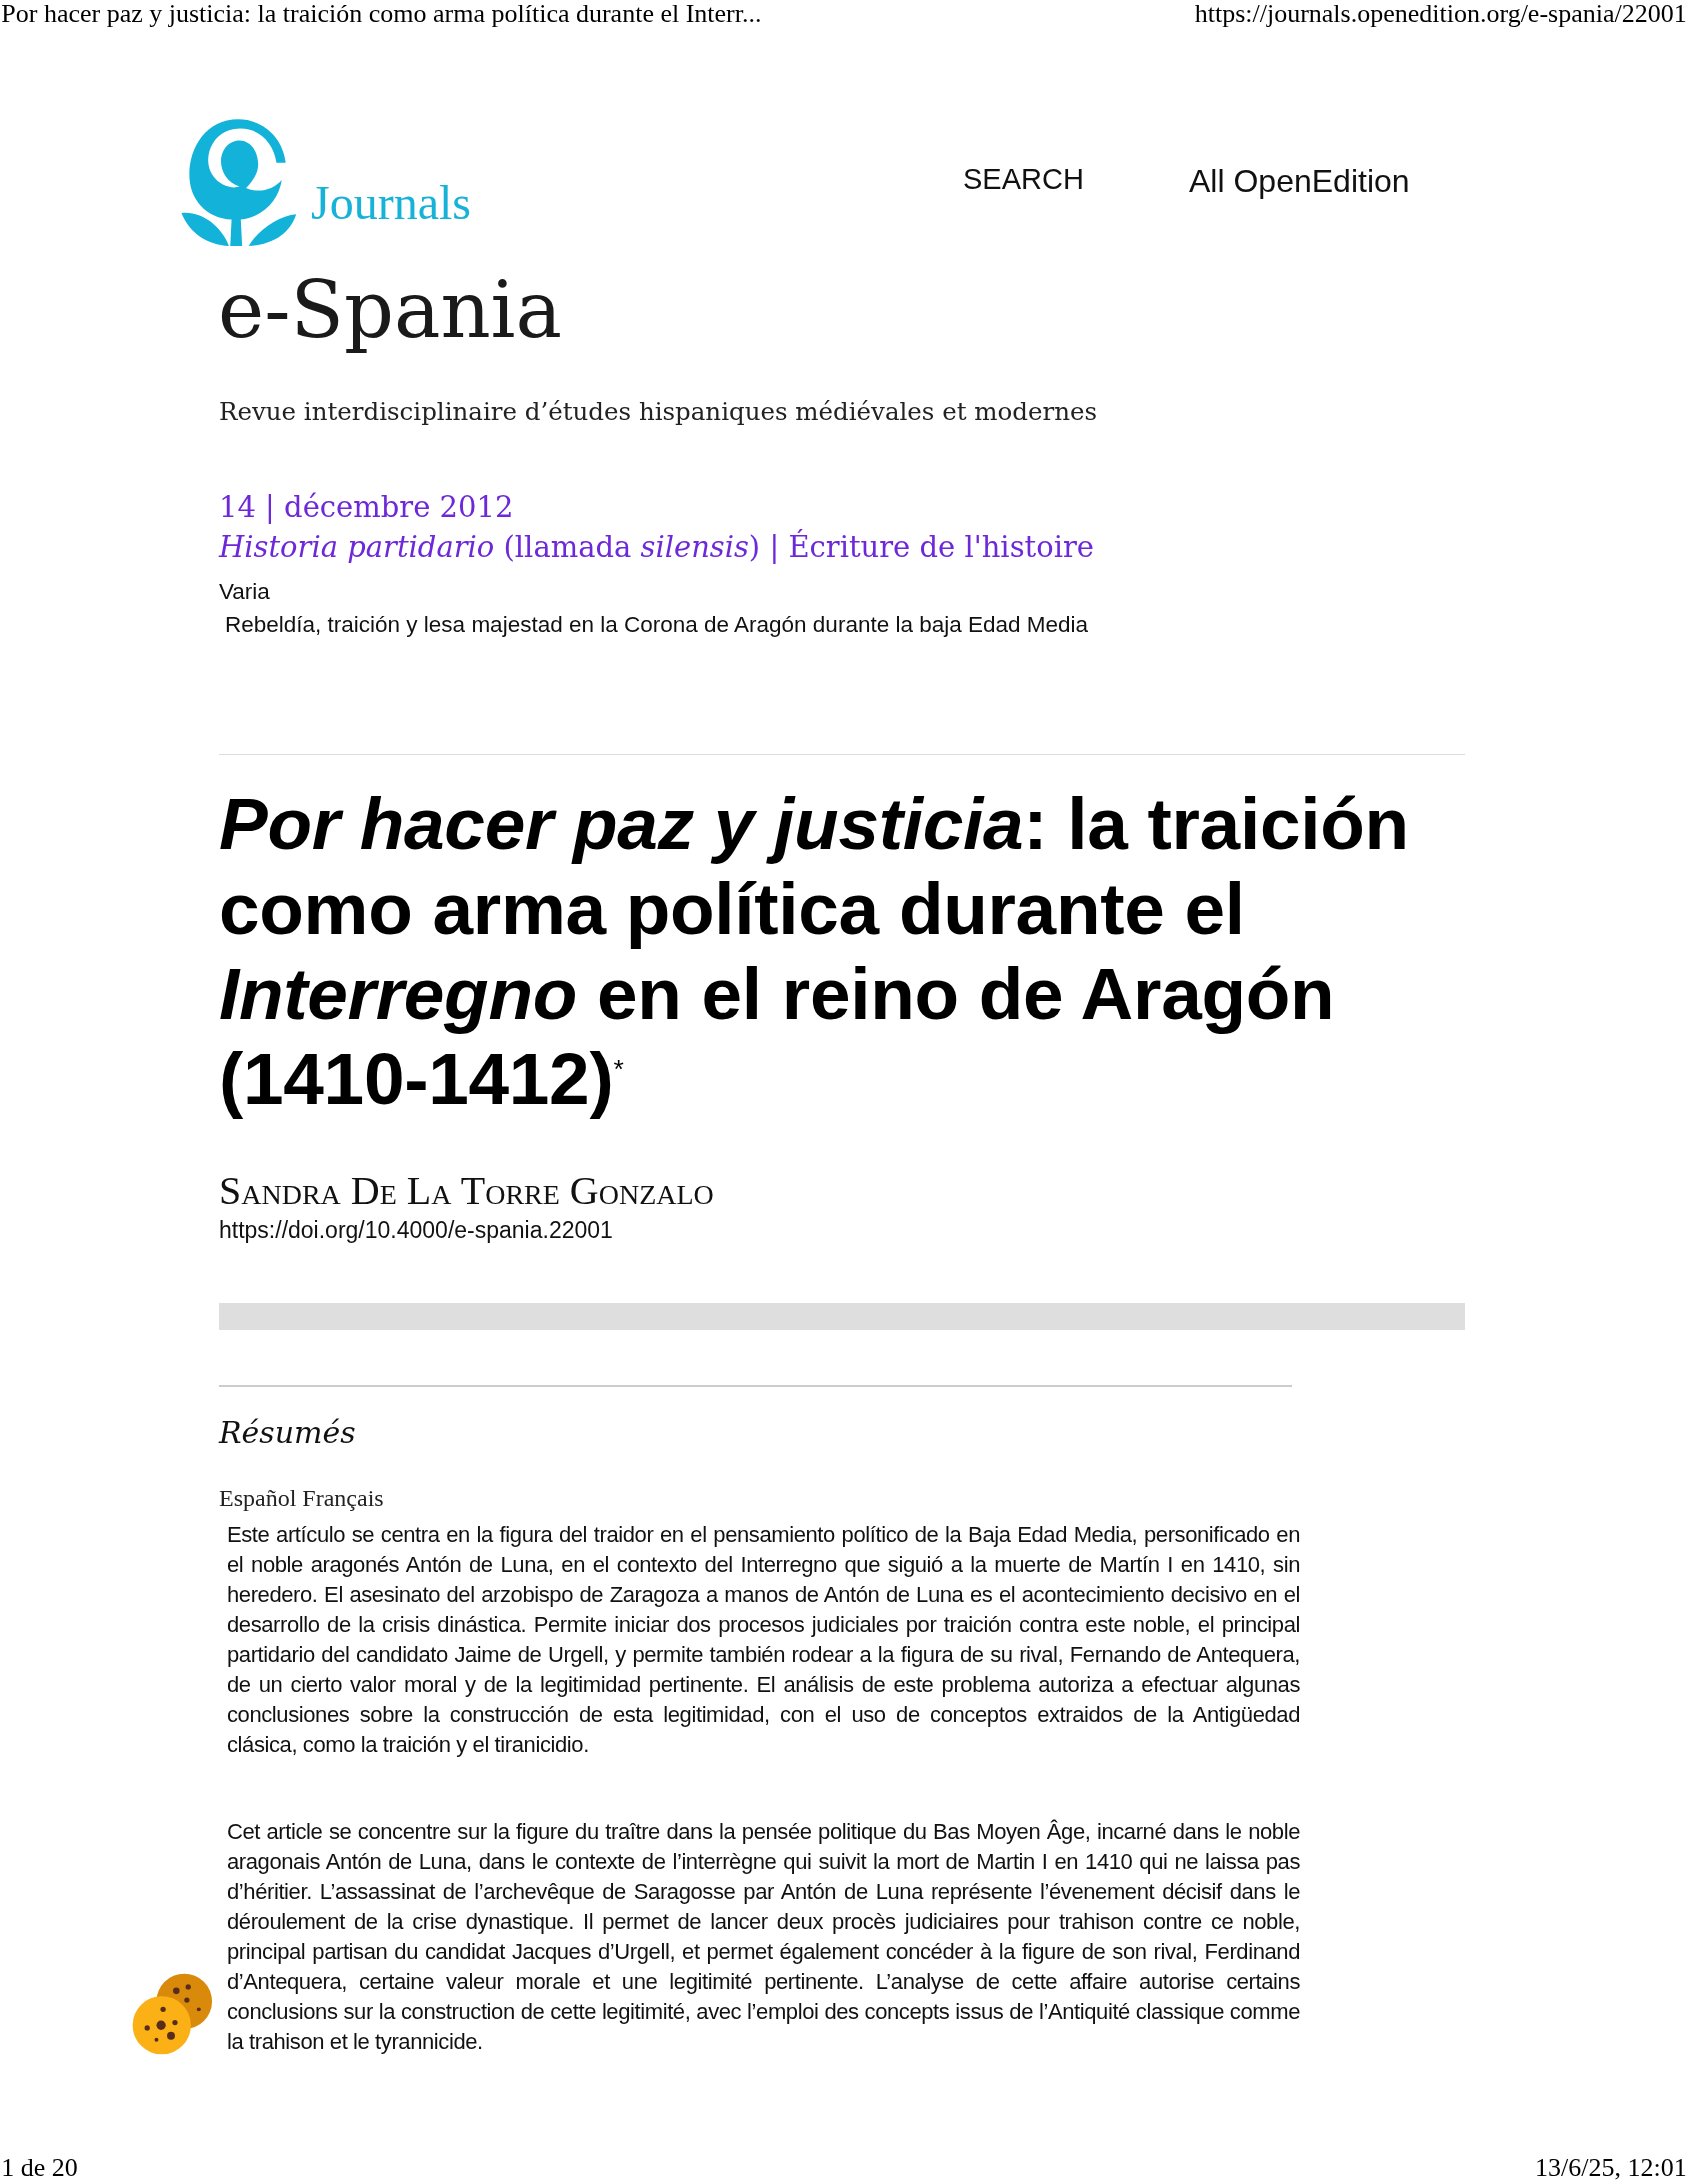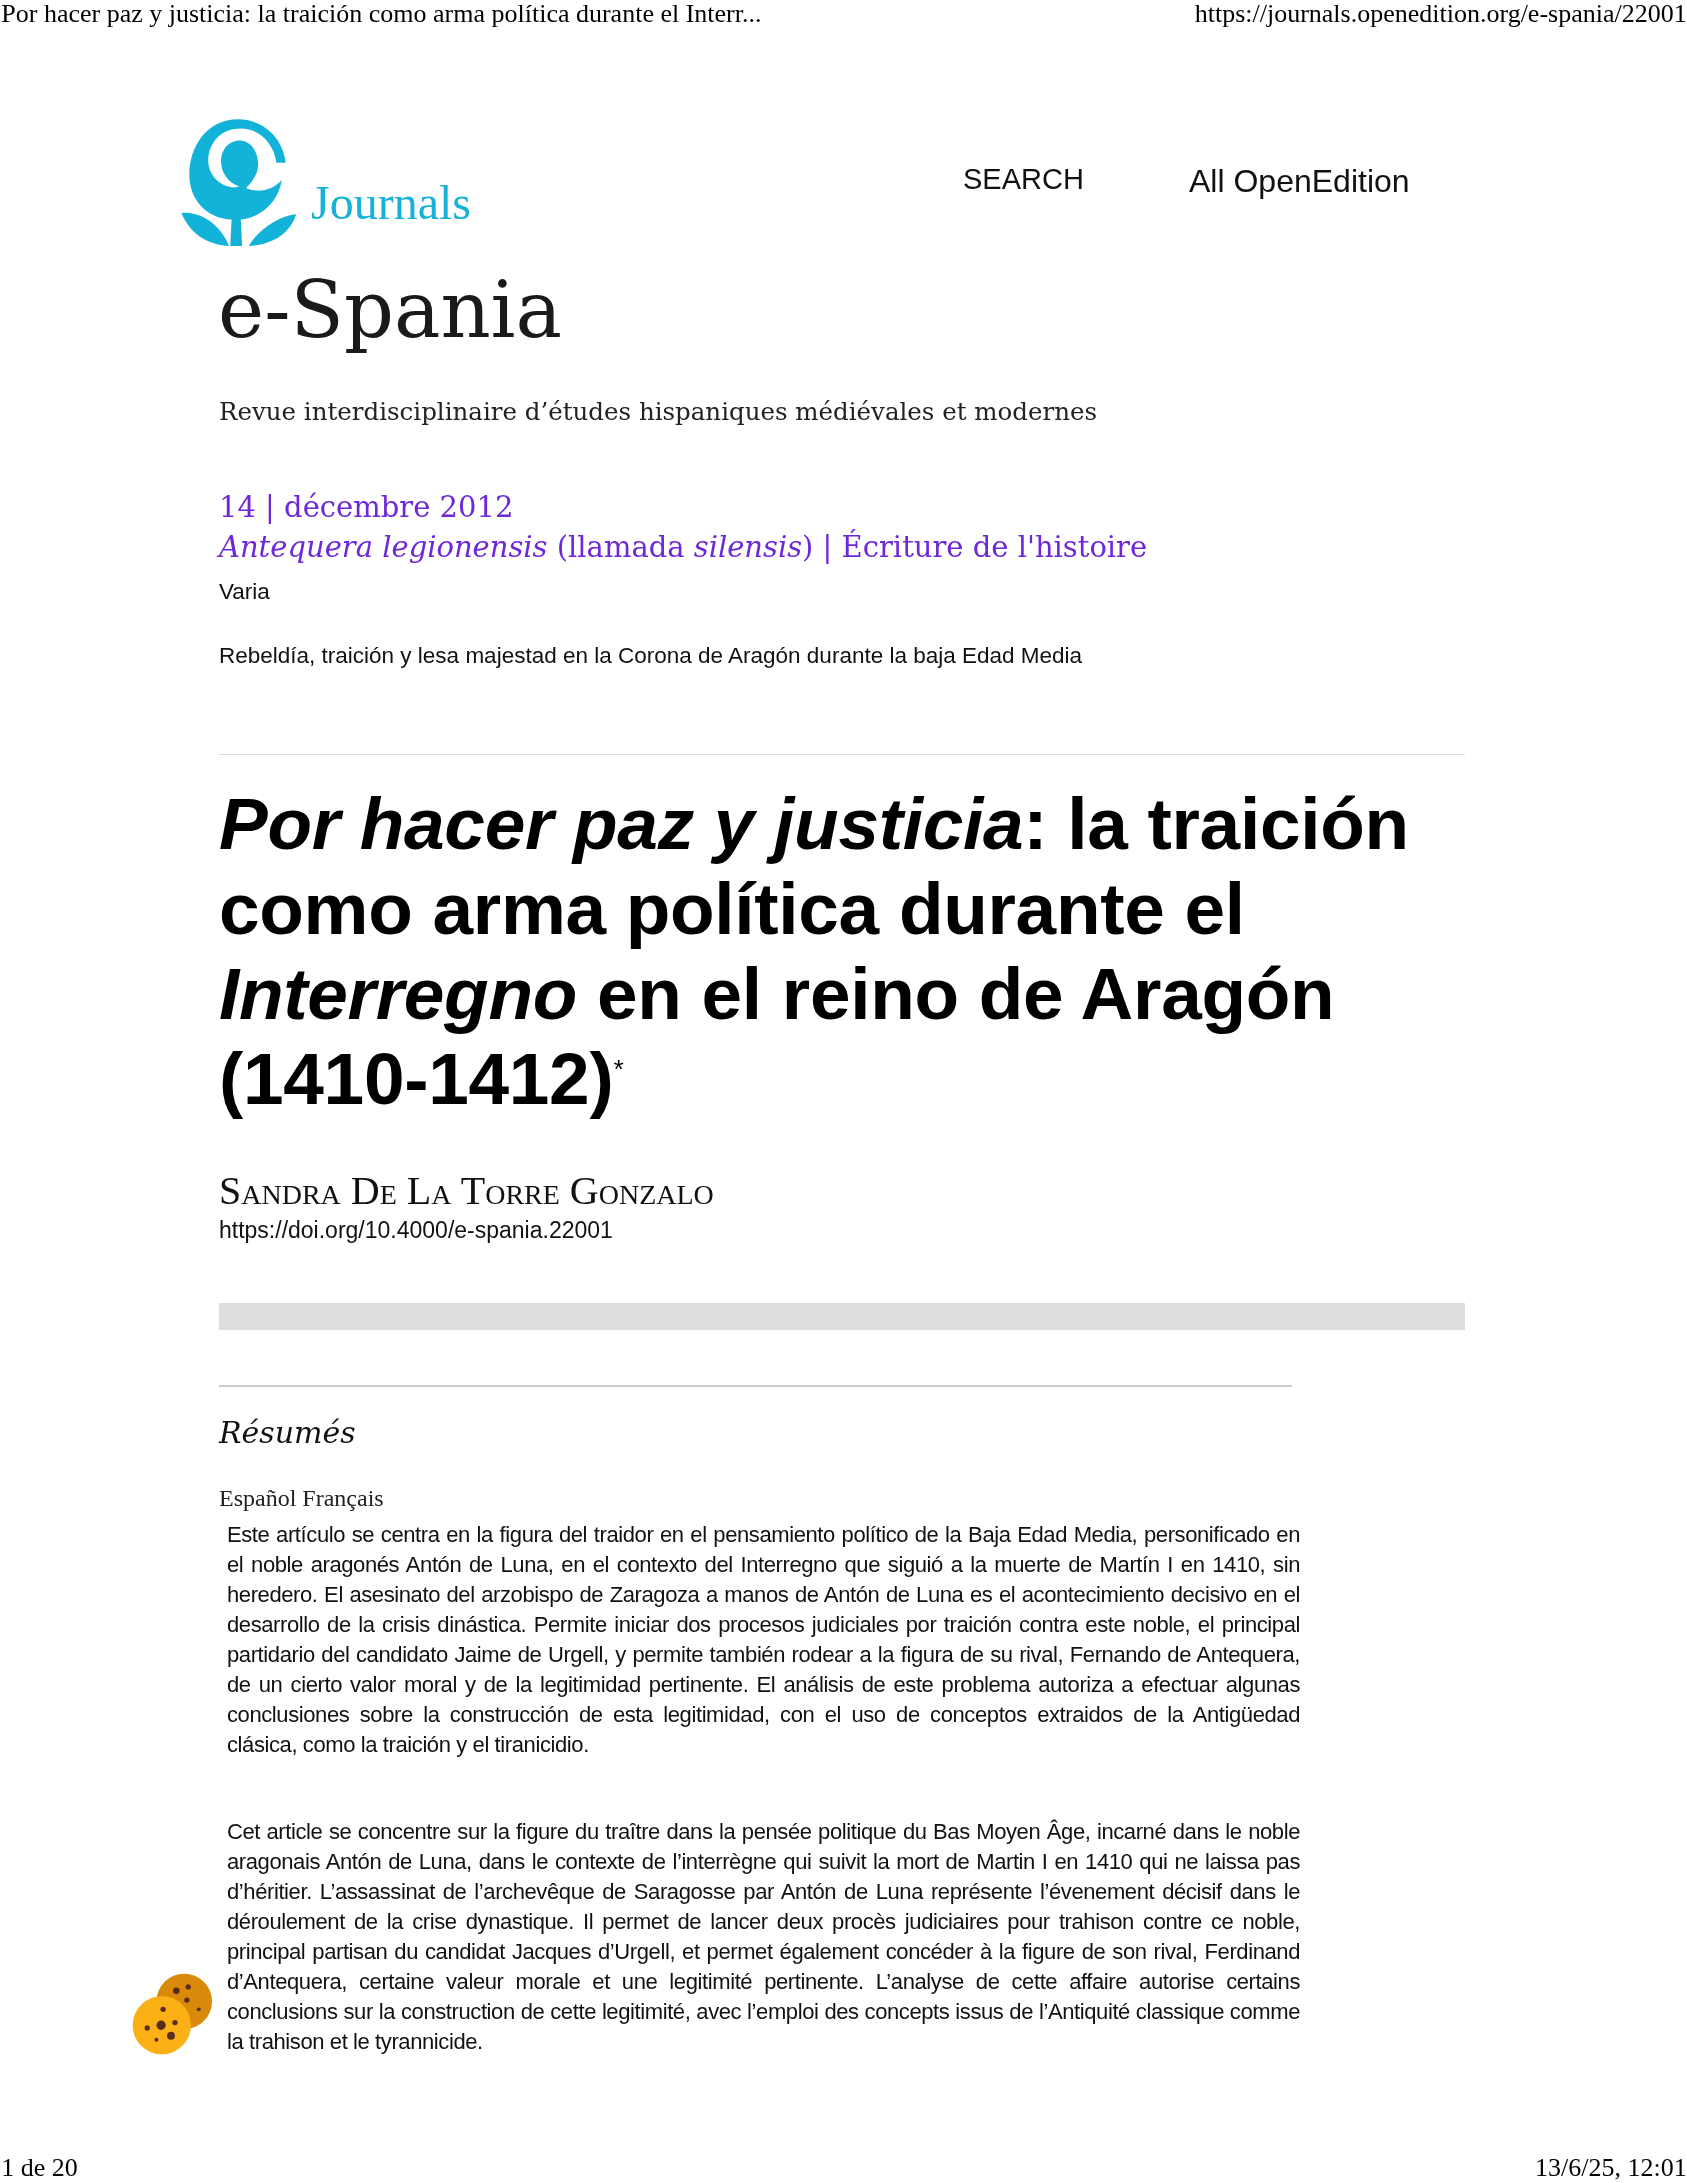--- a/index.html
+++ b/index.html
@@ -49,21 +49,21 @@
       font-family: "DejaVu Serif", serif; font-size: 29px; color: #6d28d9; line-height: 1;
     }
     .issue-number { top: 493px; }
     .issue-theme { top: 533px; }
     .issue-theme i { font-style: italic; }
     .crumb {
       position: absolute; left: 219px; font-family: "Liberation Sans", sans-serif;
       font-size: 22.5px; color: #111; line-height: 1; text-decoration: none;
     }
     .crumb-varia { top: 581px; }
-    .crumb-dossier { top: 645px; }
+    .crumb-dossier { top: 614px; margin-left: 6px; }
 
     .hr-top { position: absolute; left: 219px; top: 754px; width: 1246px; height: 1.3px; background: #dcdcdc; }
 
     .article-title {
       position: absolute; left: 219px; top: 781px; width: 1257px; margin: 0;
       font-family: "Liberation Sans", sans-serif; font-weight: bold; font-size: 73px;
       line-height: 85px; color: #000; letter-spacing: -0.3px;
     }
     .article-title i { font-style: italic; }
     .article-title sup { font-size: 26.5px; vertical-align: top; position: relative; top: -9.3px; font-weight: normal; }
@@ -117,21 +117,21 @@
 </a>
 
 <a class="nav-link nav-search">SEARCH</a>
 <a class="nav-link nav-all">All OpenEdition</a>
 
 <h1 class="journal-title">e-Spania</h1>
 <div class="journal-subtitle">Revue interdisciplinaire d’études hispaniques médiévales et modernes</div>
 
 <div class="issue-line issue-number">14 | décembre 2012</div>
 <div class="issue-line issue-theme">
-  <i>Antequera legionensis</i><span> (llamada </span><i>silensis</i><span>) | Écriture de l'histoire</span>
+  <i>Historia partidario</i><span> (llamada </span><i>silensis</i><span>) | Écriture de l'histoire</span>
 </div>
 <a class="crumb crumb-varia">Varia</a>
 <a class="crumb crumb-dossier">Rebeldía, traición y lesa majestad en la Corona de Aragón durante la baja Edad Media</a>
 
 <div class="hr-top"></div>
 
 <h1 class="article-title"><i>Por hacer paz y justicia</i><span>: la traición como arma política durante el </span><i>Interregno</i><span> en el reino de Aragón (1410-1412)</span><sup>*</sup></h1>
 
 <a class="author">Sandra De La Torre Gonzalo</a>
 <a class="doi">https://doi.org/10.4000/e-spania.22001</a>

